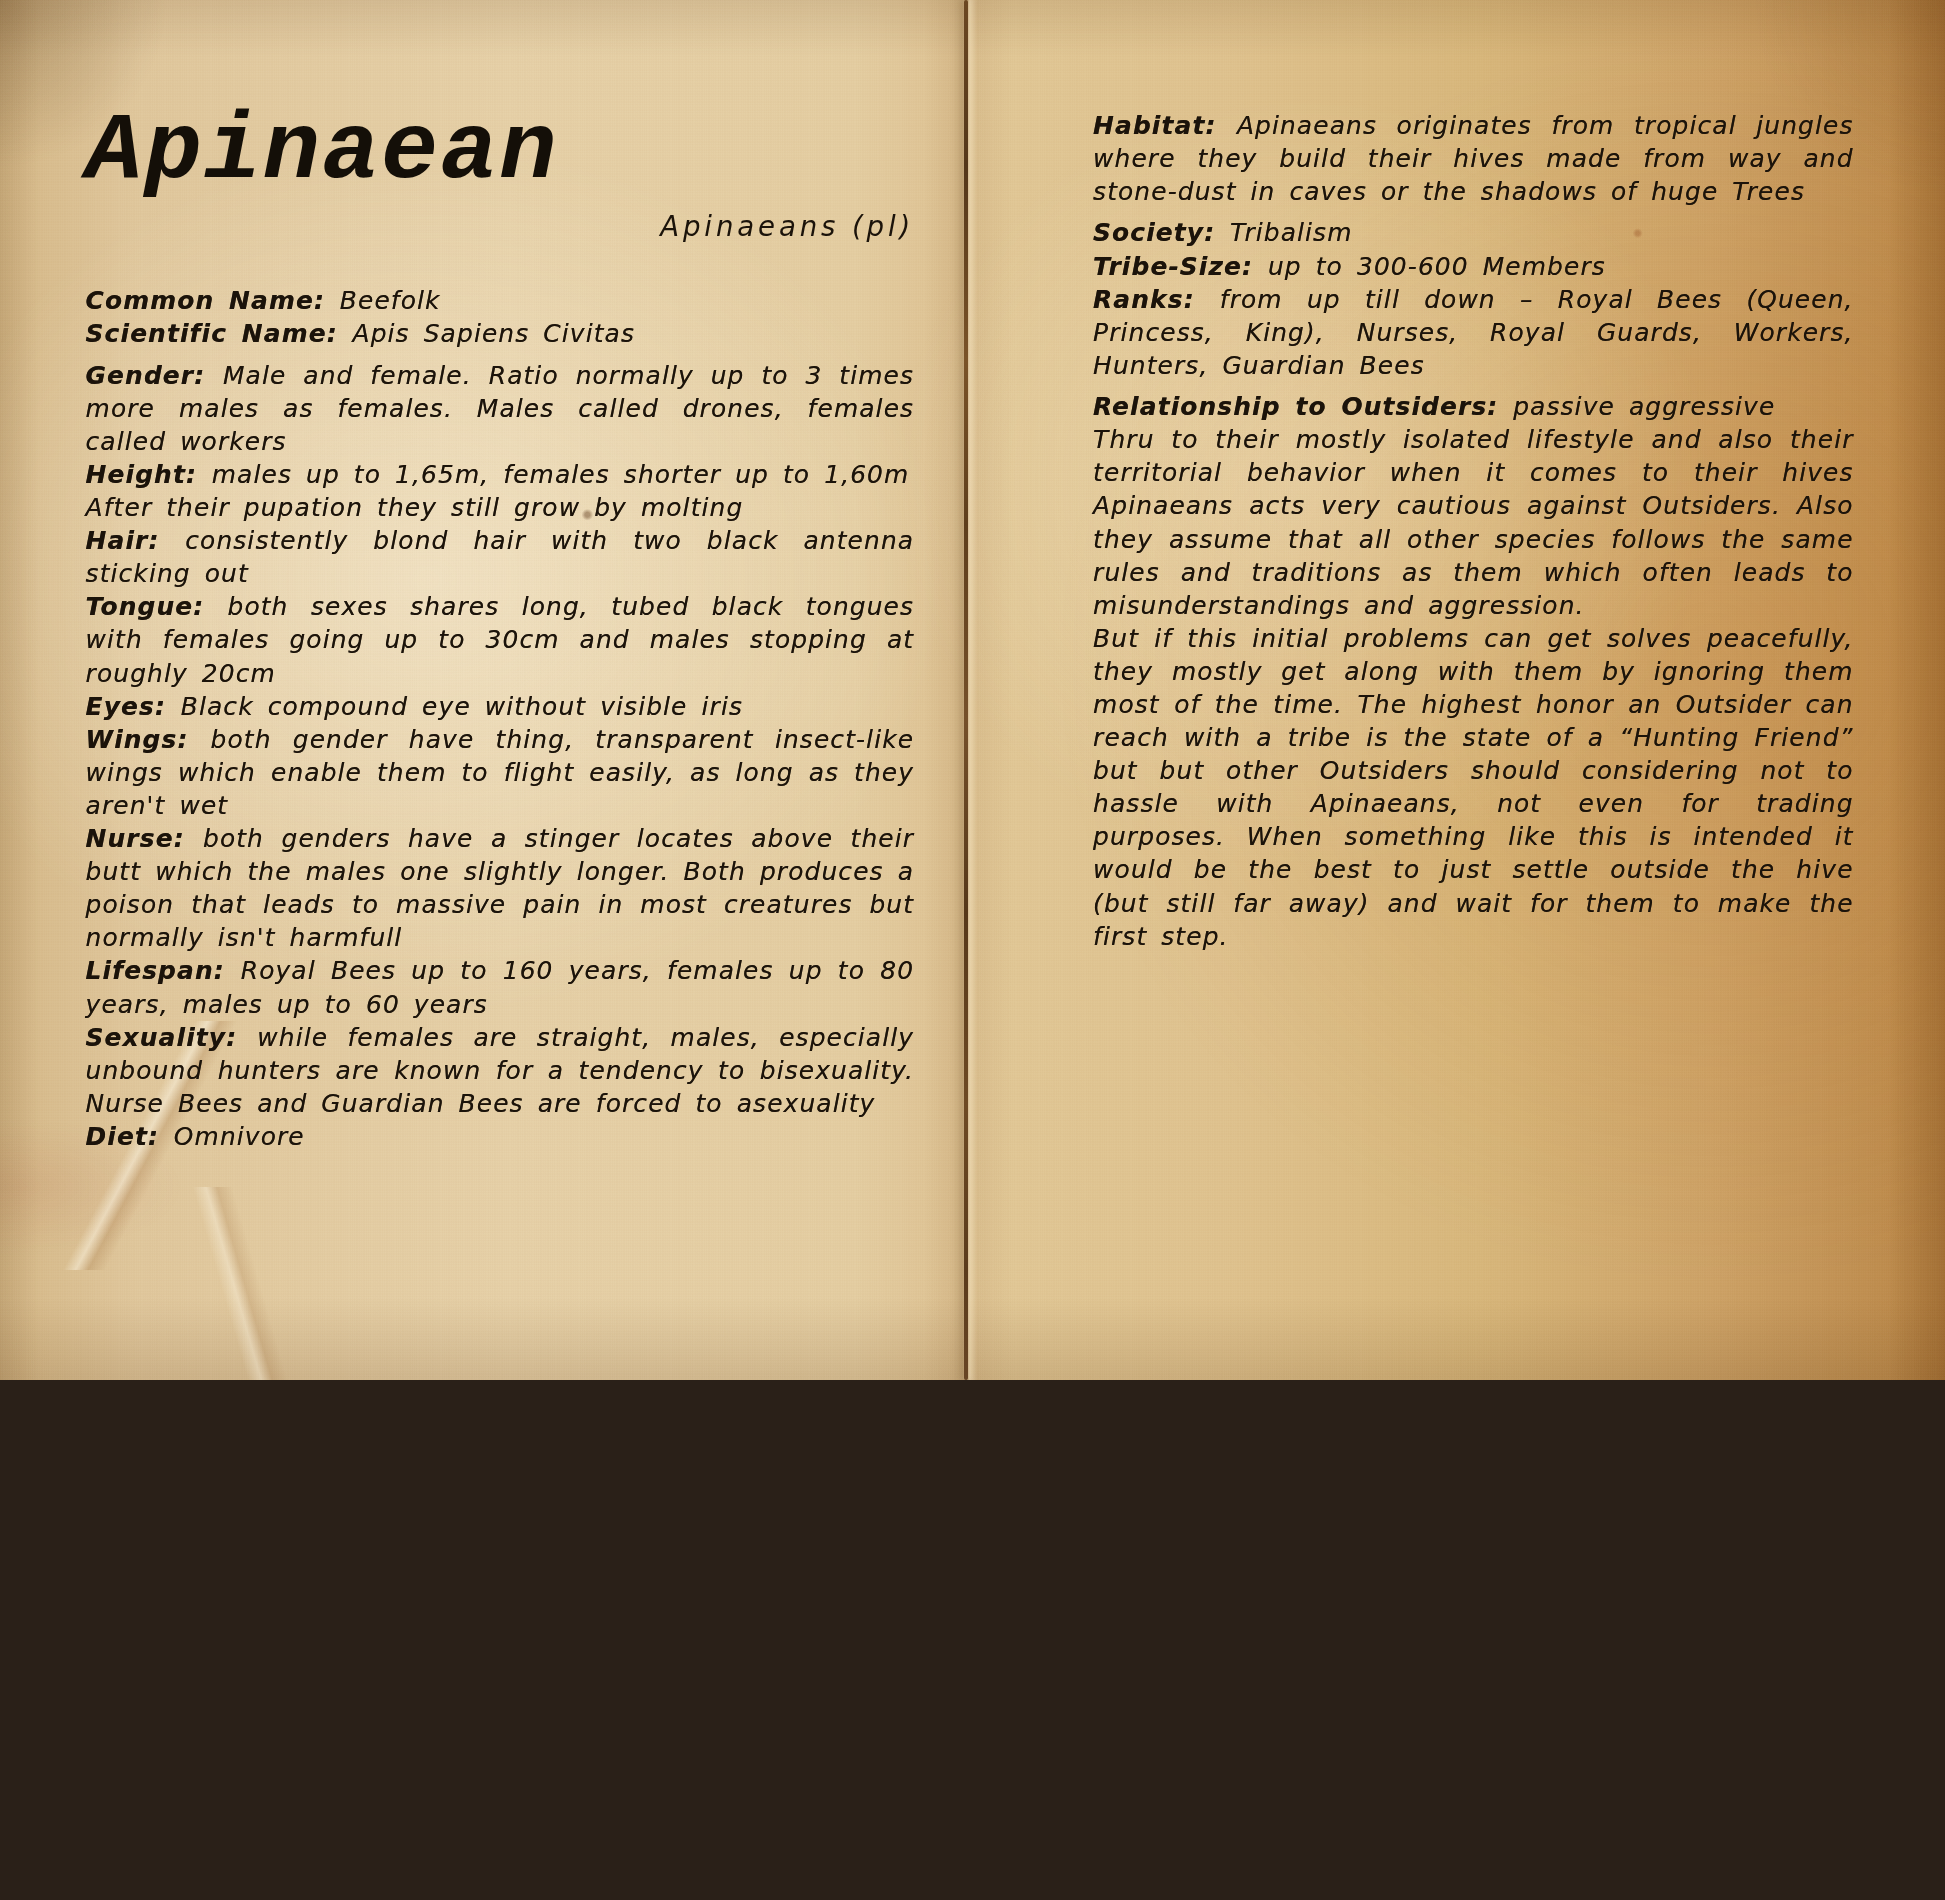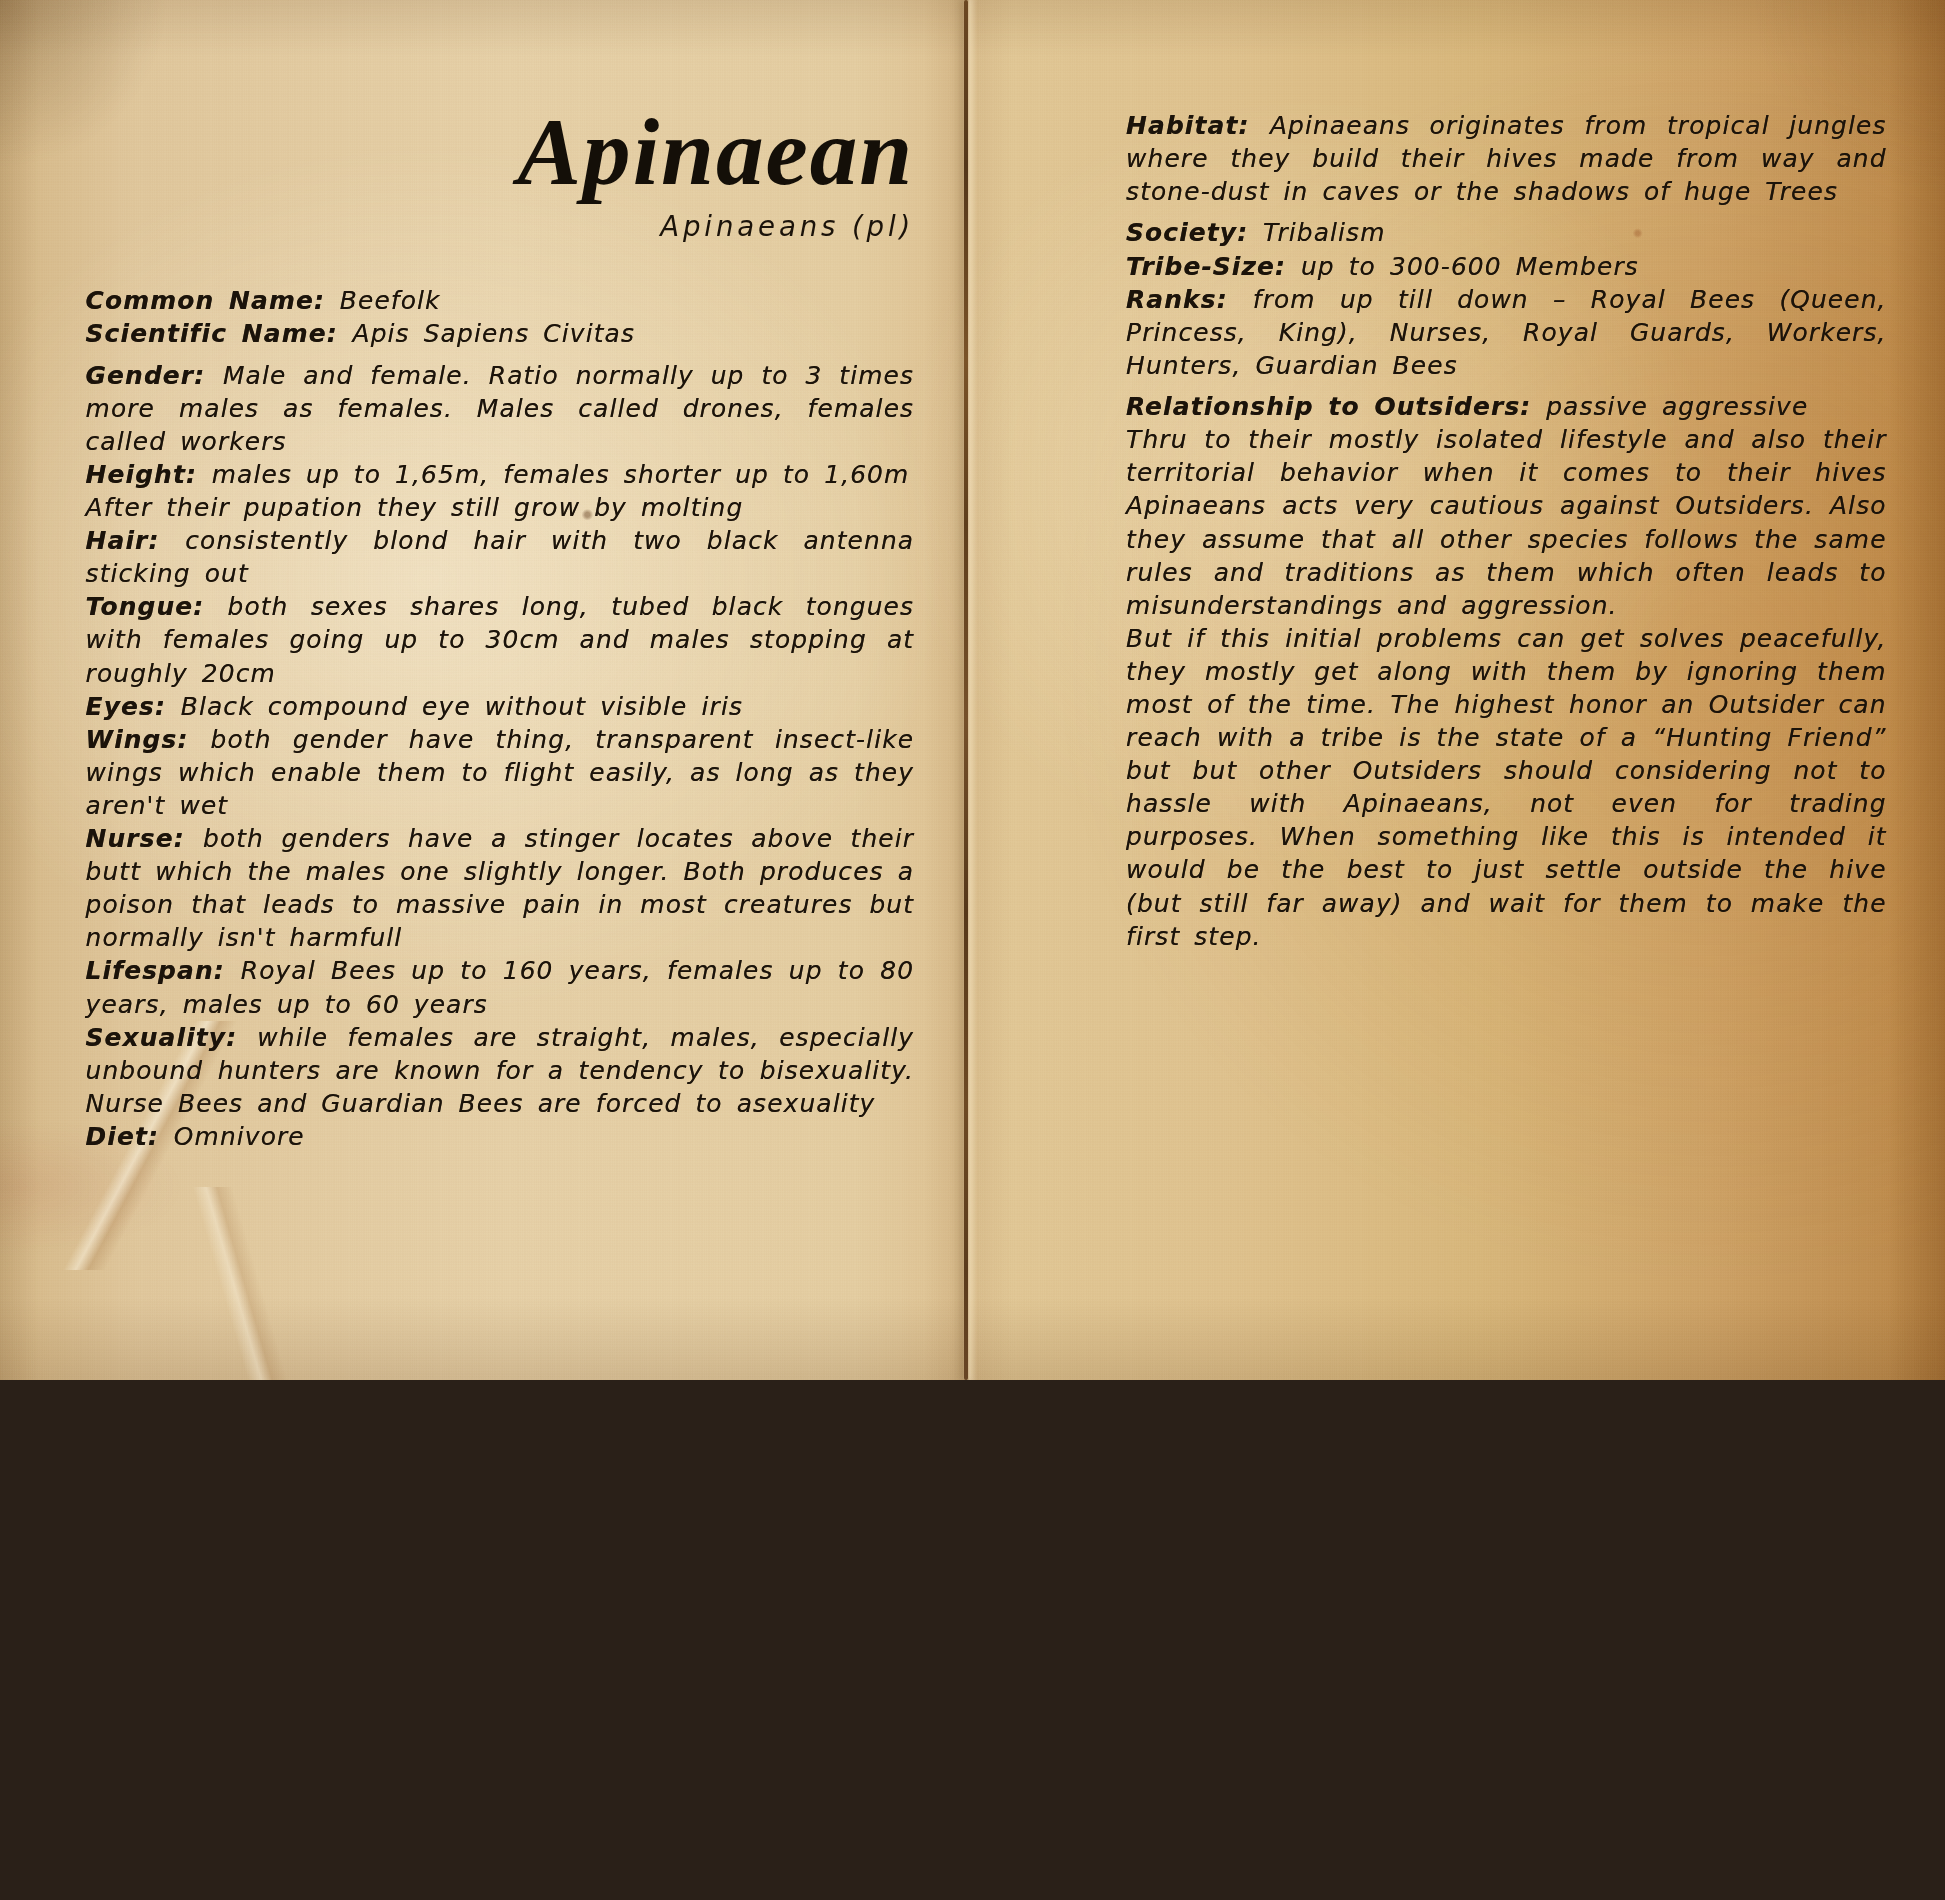--- a/index.html
+++ b/index.html
@@ -45,26 +45,26 @@
     background:linear-gradient(90deg, rgba(0,0,0,0) 0%, rgba(130,90,45,0.08) 30%, rgba(105,70,30,0.20) 47%, rgba(70,42,15,0.10) 49.4%, rgba(255,244,214,0.30) 51.5%, rgba(130,90,45,0.06) 60%, rgba(0,0,0,0) 100%);
   }
   .spine-line{
     position:absolute; top:0; bottom:0; left:49.58%; width:0.17%; pointer-events:none;
     background:linear-gradient(180deg,#6b4722 0%,#54371a 12%,#7a5328 26%,#5e3e1c 38%,#75502a 52%,#56381a 66%,#6e4a24 80%,#5a3b1c 92%,#684524 100%);
     box-shadow:0.12vw 0 0.30vw rgba(244,226,190,0.55), -0.12vw 0 0.35vw rgba(110,75,38,0.30);
     border-radius:0.1vw;
   }
   .col{position:absolute; color:#1b130a;}
   .col-left{left:4.4%; width:42.6%; top:7.4%;}
-  .col-right{left:56.2%; width:39.1%; top:7.9%;margin-left:33px;}
+  .col-right{left:56.2%; width:39.1%; top:7.9%;}
   .title{
-    font-family:Liberation Serif, serif;
+    font-family:Liberation Mono, monospace;
     font-style:italic; font-weight:700;
     font-size:4.9vw; line-height:1.05;
-    text-align:right; letter-spacing:0.02em;
+    text-align:left; letter-spacing:0.02em;
     margin:0 0 0.08em 0; color:#140f08;
   }
   .subtitle{
     font-style:italic;
     font-size:1.42vw; line-height:1.2;
     text-align:right; letter-spacing:0.14em;
     margin:0 0 1.5em 0; color:#1b130a;
   }
   .sec{margin:0 0 1.32em 0;}
   .sec:last-child{margin-bottom:0;}

